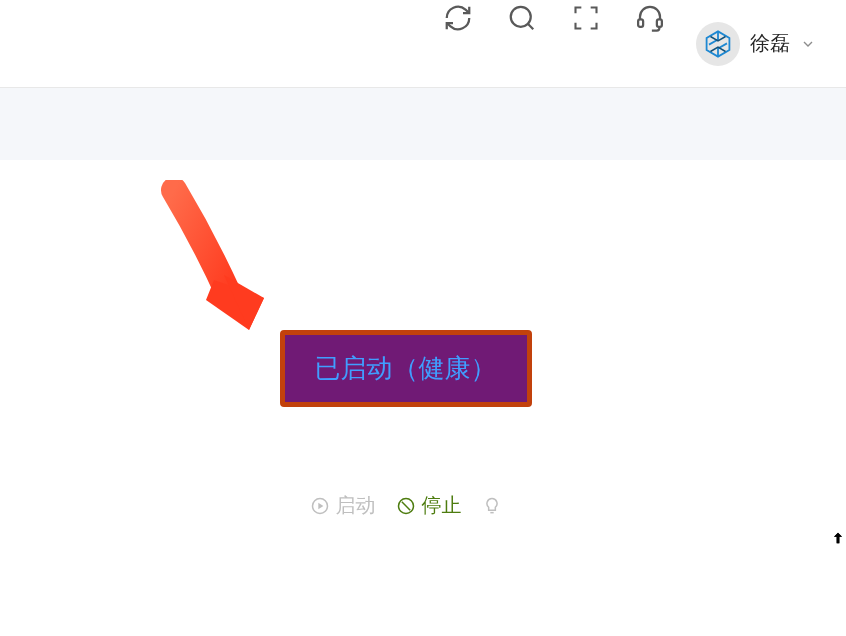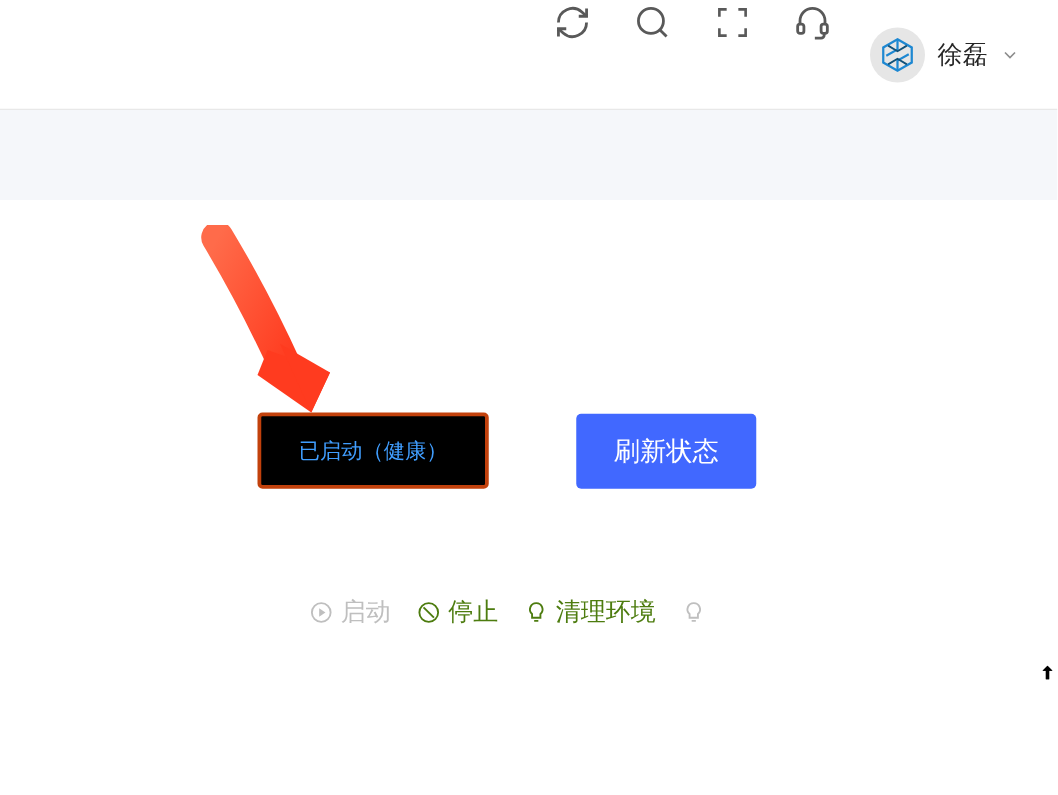--- a/index.html
+++ b/index.html
@@ -67,24 +67,24 @@
     }
     .status-row {
       display: flex;
       align-items: center;
       justify-content: center;
       gap: 70px;
       margin-bottom: 85px;
     }
     .status-badge {
       padding: 16px 30px;
-      border: 3px solid #c2410c;
-      background: #000000;
+      border: 5px solid #c2410c;
+      background: #701a75;
       color: #409eff;
-      font-size: 17px;
+      font-size: 26px;
       border-radius: 4px;
     }
     .refresh-btn {
       padding: 16px 30px;
       background: #4168ff;
       color: #ffffff;
       font-size: 21px;
       border: none;
       border-radius: 4px;
       cursor: pointer;
@@ -188,48 +188,40 @@
         <stop offset="100%" stop-color="#ff3b1f"></stop>
       </linearGradient>
     </defs>
     <path d="M 20 10 Q 50 60 75 115" stroke="url(#arrowGrad)" stroke-width="26" fill="none" stroke-linecap="round"></path>
     <polygon points="95,150 52,120 60,100 110,118" fill="#ff3b1f"></polygon>
     <polygon points="95,150 70,95 110,118" fill="#ff3b1f"></polygon>
   </svg>
 
   <div class="status-row">
     <div class="status-badge">已启动（健康）</div>
-    <button class="refresh-btn">刷新状态</button>
   </div>
 
   <div class="action-row">
     <span class="action-item disabled">
       <svg width="20" height="20" viewBox="0 0 24 24" fill="none" stroke="currentColor" stroke-width="1.8">
         <circle cx="12" cy="12" r="9"></circle>
         <polygon points="10,8 16,12 10,16" fill="currentColor" stroke="none"></polygon>
       </svg>
       <span>启动</span>
     </span>
 
     <span class="action-item enabled">
       <svg width="20" height="20" viewBox="0 0 24 24" fill="none" stroke="currentColor" stroke-width="1.8">
         <circle cx="12" cy="12" r="9"></circle>
         <line x1="7" y1="7" x2="17" y2="17"></line>
       </svg>
       <span>停止</span>
     </span>
 
 
-    <span class="action-item enabled">
-      <svg width="20" height="20" viewBox="0 0 24 24" fill="none" stroke="currentColor" stroke-width="1.8">
-        <path d="M12 3a6 6 0 0 0-4 10.5V17h8v-3.5A6 6 0 0 0 12 3z"></path>
-        <line x1="10" y1="20" x2="14" y2="20"></line>
-      </svg>
-      <span>清理环境</span>
-    </span>
 
     <span class="action-item disabled">
       <svg width="20" height="20" viewBox="0 0 24 24" fill="none" stroke="currentColor" stroke-width="1.8">
         <path d="M12 3a6 6 0 0 0-4 10.5V17h8v-3.5A6 6 0 0 0 12 3z"></path>
         <line x1="10" y1="20" x2="14" y2="20"></line>
       </svg>
     </span>
   </div>
 </div>
 

